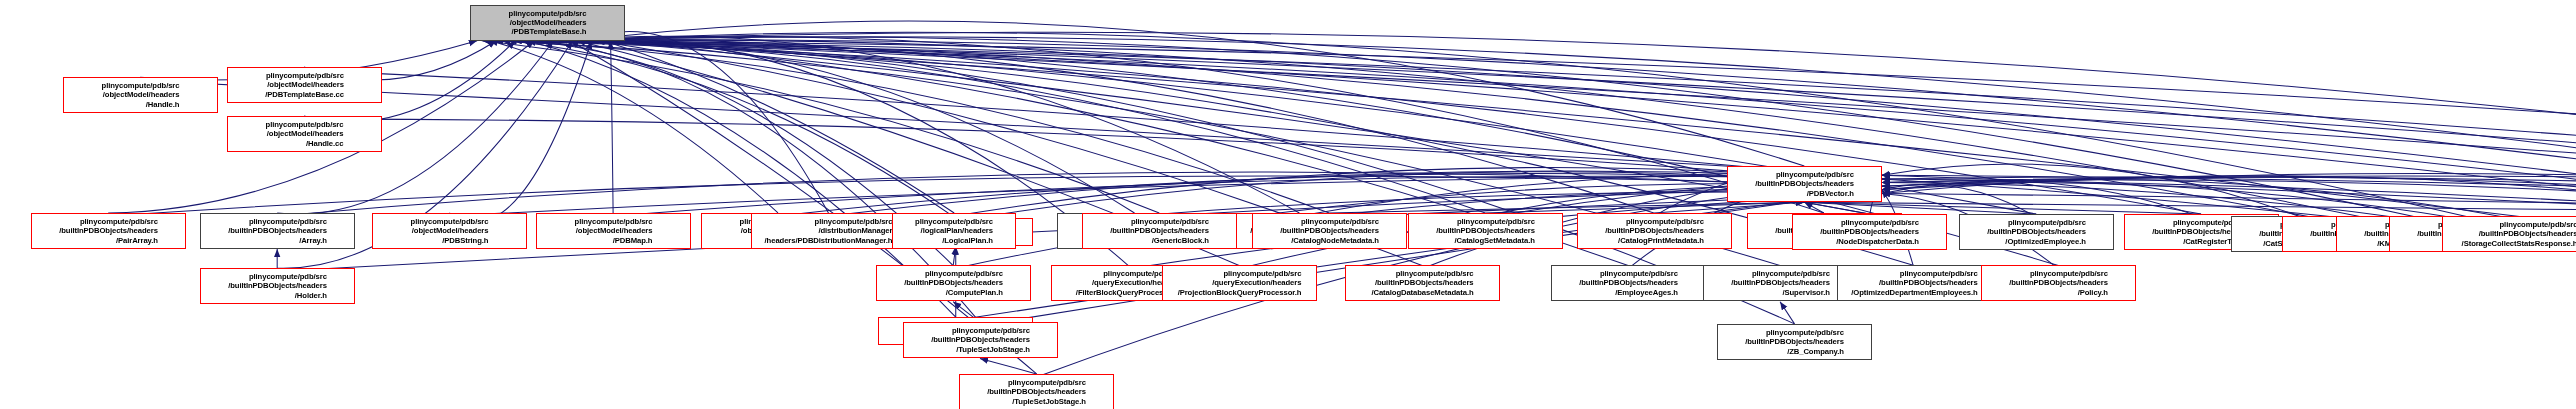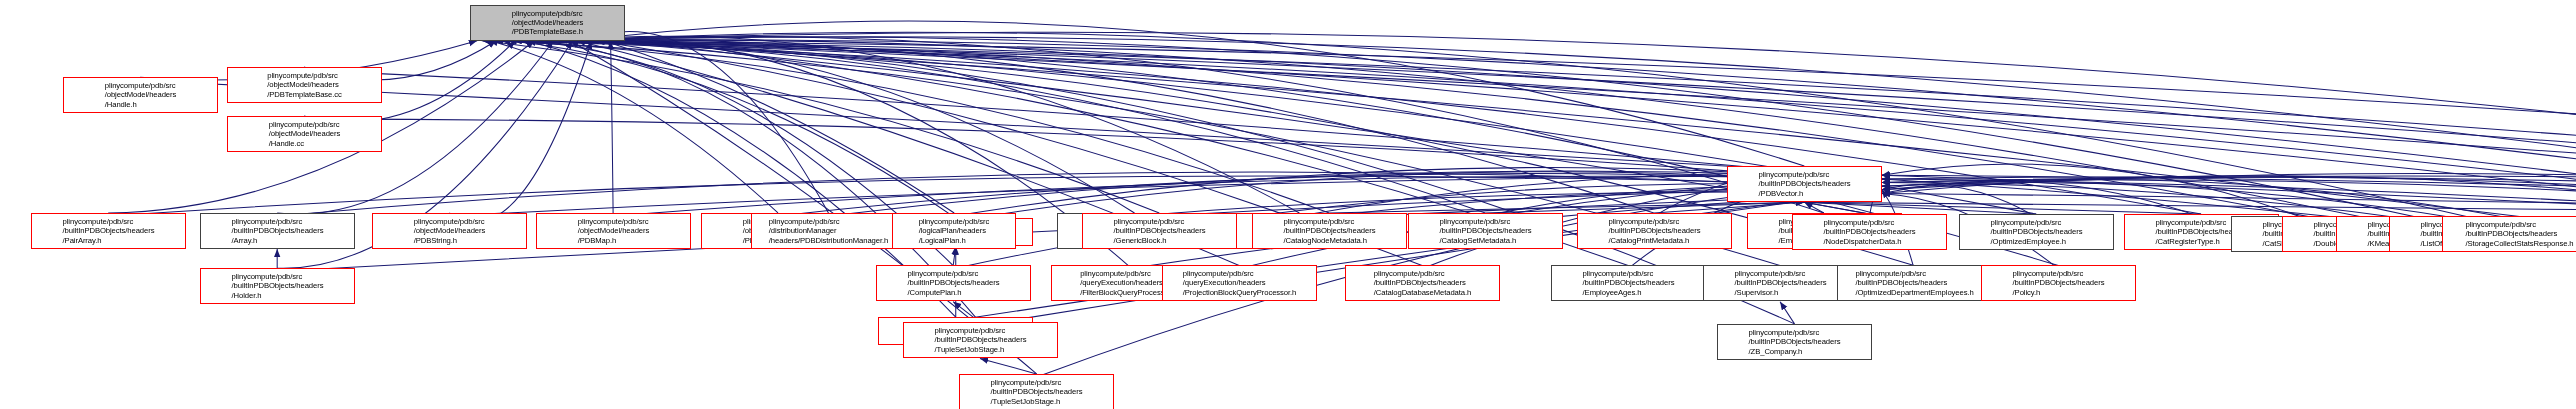--- a/index.html
+++ b/index.html
@@ -11,28 +11,29 @@
     font-family:"Liberation Sans","DejaVu Sans",sans-serif;
     overflow:hidden;
   }
   svg.edges{position:absolute;left:0;top:0;width:3926px;height:410px;pointer-events:none;}
   .node{
     position:absolute;
     box-sizing:border-box;
     display:flex;
     align-items:center;
     justify-content:center;
-    text-align:left;
+    text-align:right;
     background:#ffffff;
     border:0.5px solid #000000;
     color:#000000;
     line-height:1.18;
     white-space:pre-line;
     padding:0.5px 1px;
     letter-spacing:-0.1px;
+    font-weight:bold;
   }
   .node.red{border:0.5px solid #ff0000;}
   .node.root{
     background:#bfbfbf;
     border:0.5px solid #404040;
   }
   .node.grey-b{border:0.5px solid #404040;}
 </style>
 </head>
 <body>

